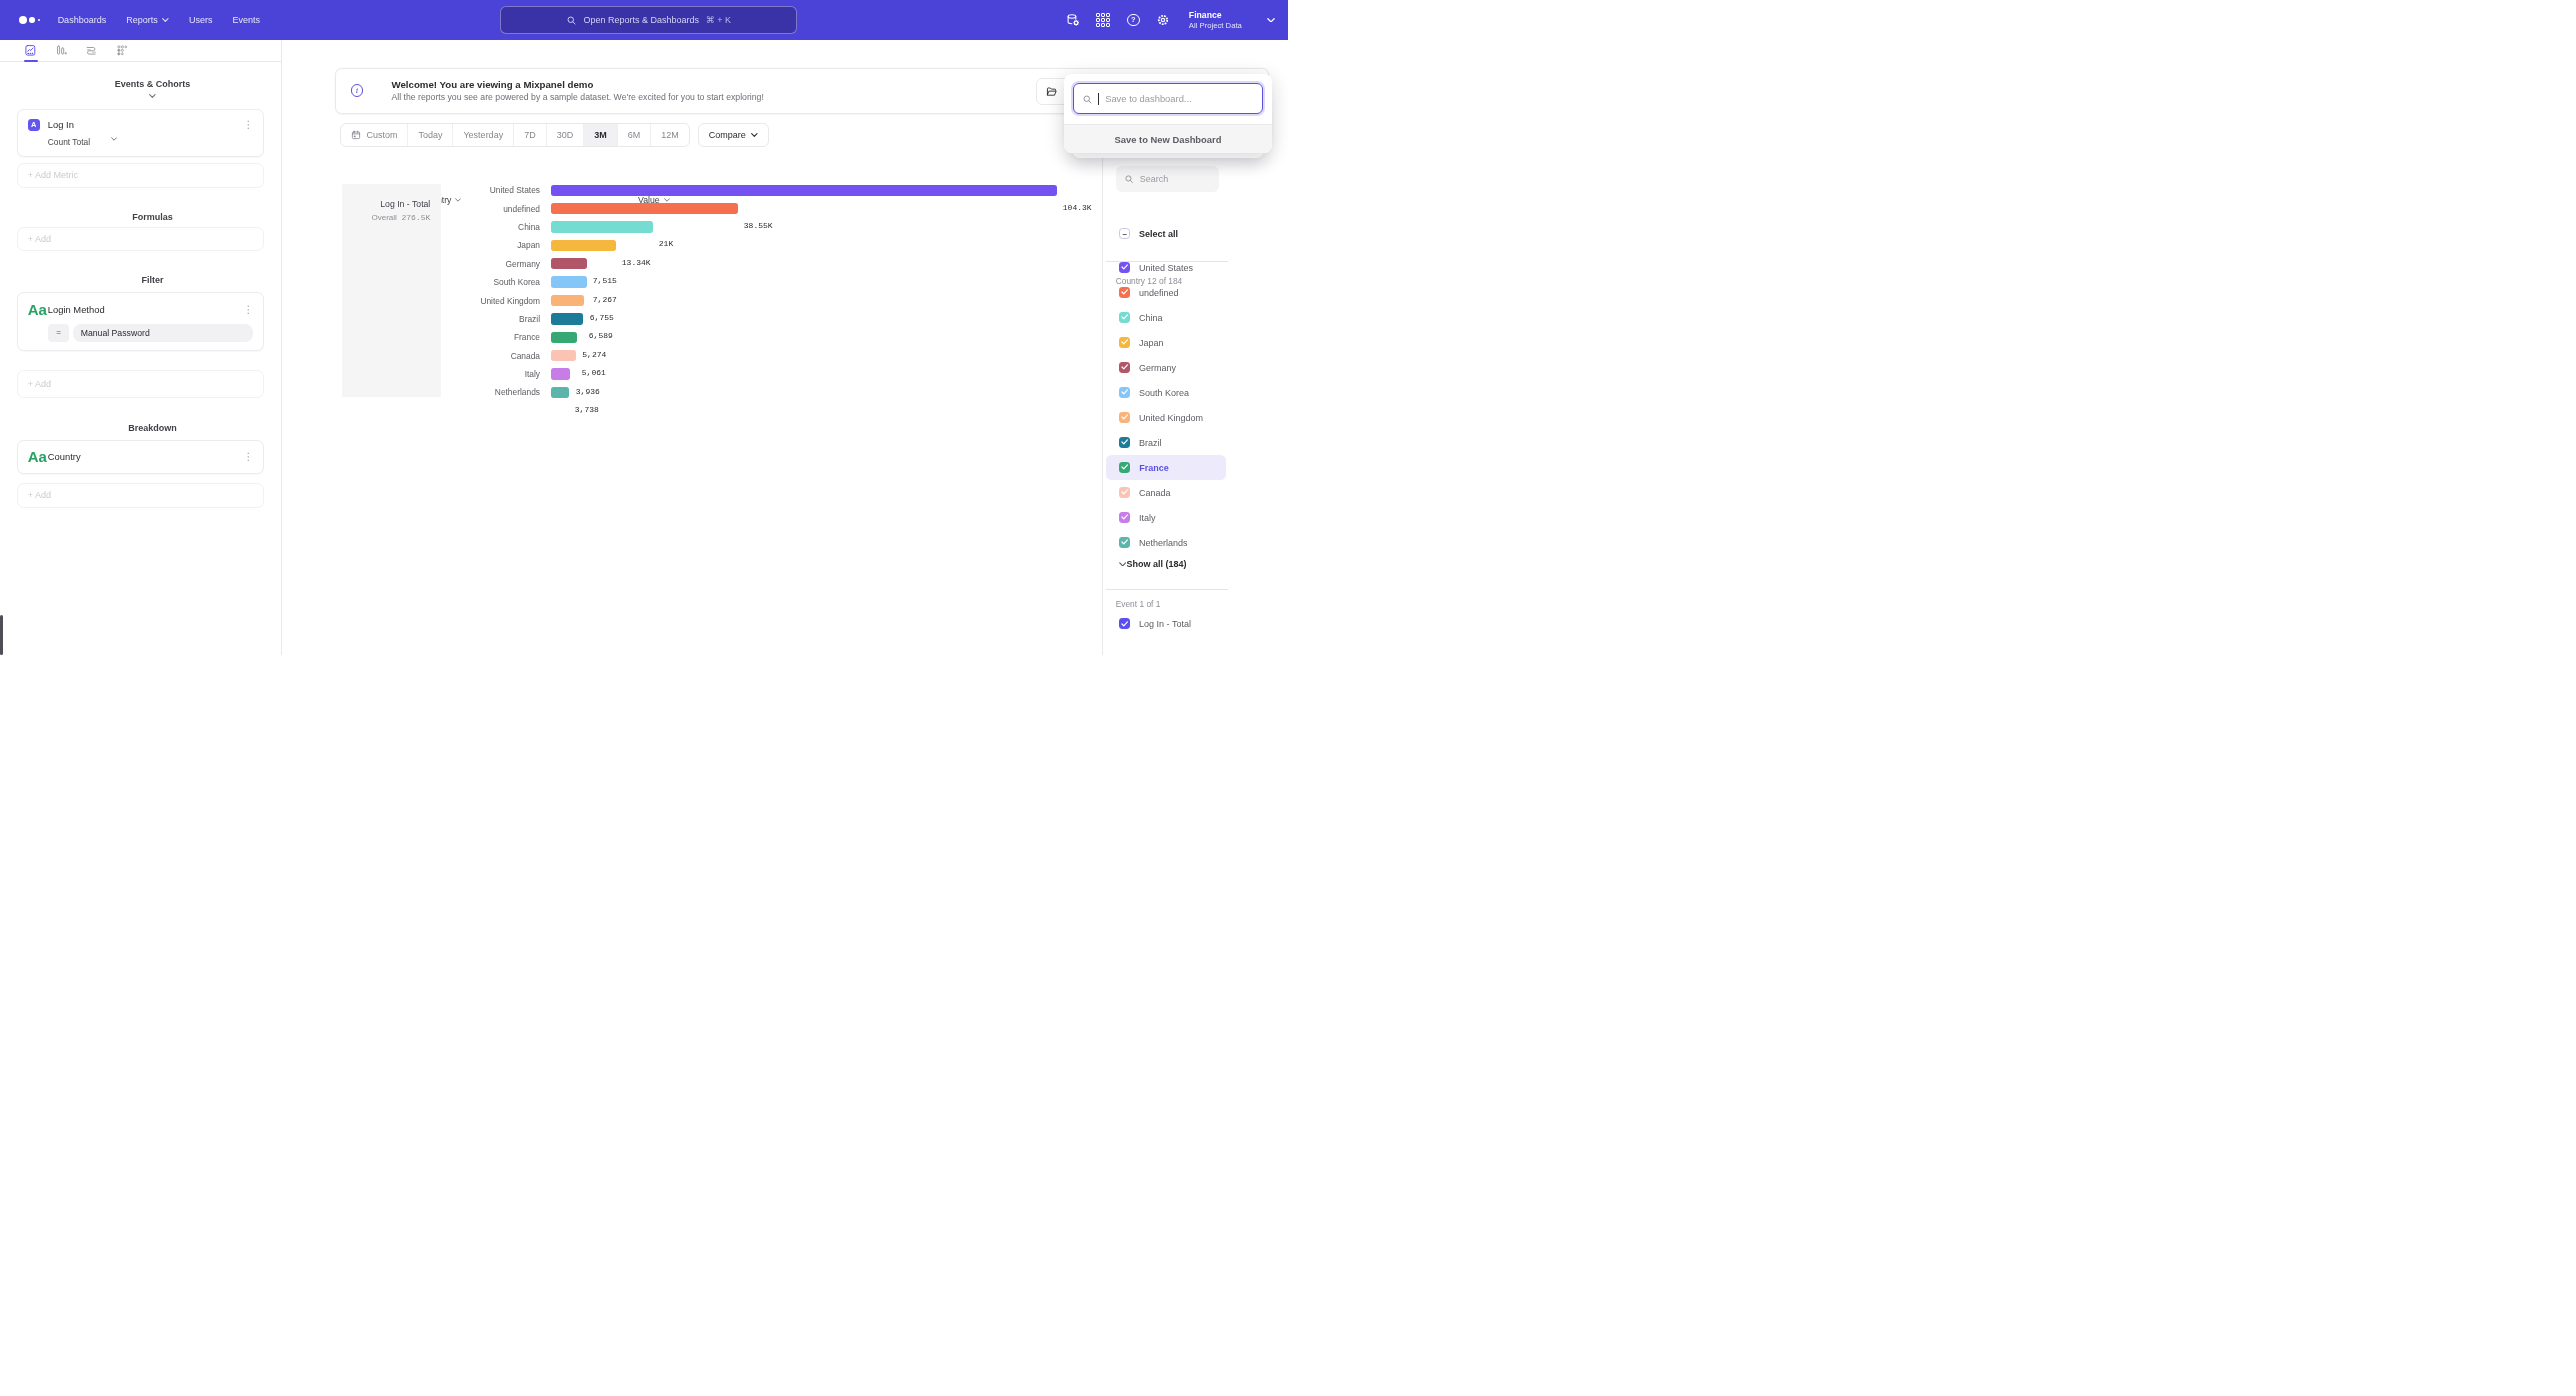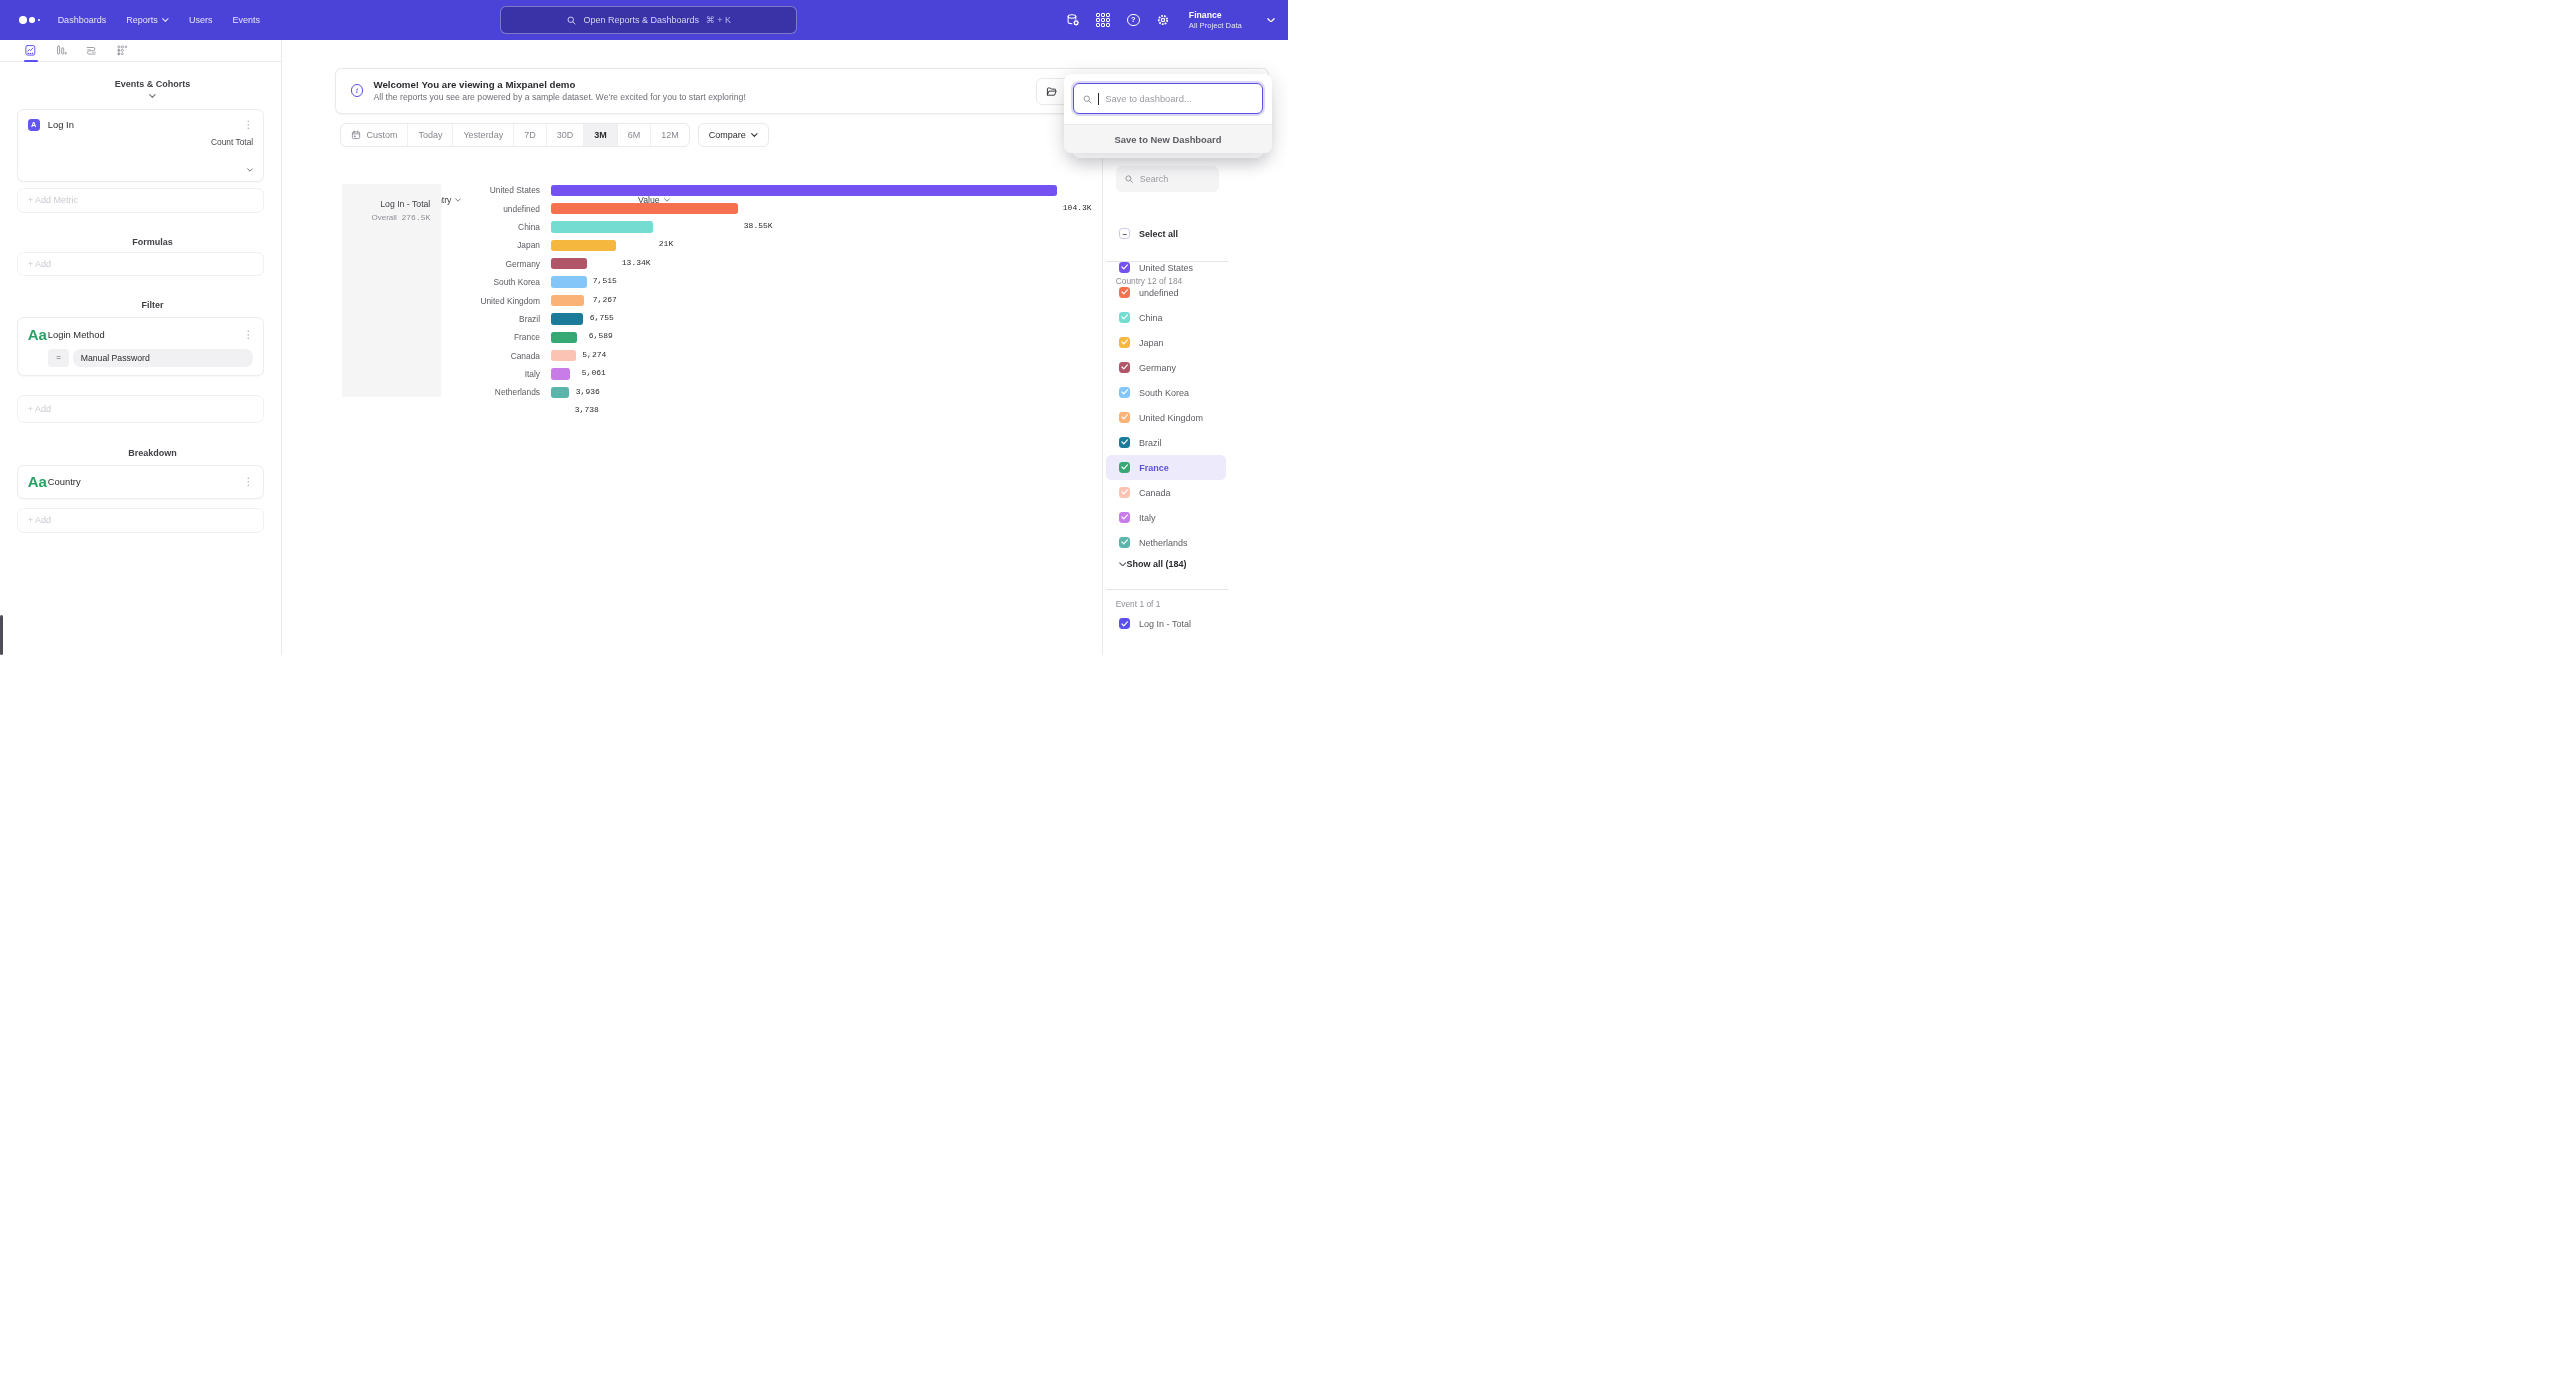--- a/index.html
+++ b/index.html
@@ -46,33 +46,33 @@
   .tab { width:13.4px; height:13.4px; display:flex; align-items:center; justify-content:center; cursor:pointer; color:#9a9aa2; }
   .tab.active { color:#5b4ff0; }
   .tab-ind { position:absolute; left:23.5px; bottom:-1.3px; width:14.8px; height:2.7px; border-radius:1.3px; background:#5b4ff0; }
   .sb-h { margin:17px 0 0 24px; font-size:9px; font-weight:700; color:#3f3f45; display:flex; align-items:center; gap:5.4px;flex-direction:column; }
   .card { margin:10.7px 17.4px 0 17.4px; border:0.7px solid #ececef; border-radius:6.7px; background:#fff; box-shadow:0 0.7px 1.3px rgba(20,20,40,0.03); padding:8.7px 9.4px; cursor:pointer; }
   .card-row { display:flex; align-items:center; }
   .abadge { width:12px; height:12px; border-radius:3.4px; background:#6356f0; color:#fff; font-size:7.4px; font-weight:700; display:flex; align-items:center; justify-content:center; flex:none; }
   .aabadge { color:#27a164; font-size:15px; font-weight:700; flex:none; width:12px; text-align:right; }
   .card-name { margin-left:8px; font-size:9.4px; color:#2b2b30; }
   .vdots { margin-left:auto; color:#9a9aa2; font-size:10px; letter-spacing:0; line-height:1; cursor:pointer; }
-  .sub-row { margin:6.7px 0 0 20px; font-size:8.4px; color:#4a4a50; display:flex; align-items:flex-end; gap:21px;flex-direction:column; }
+  .sub-row { margin:6.7px 0 0 20px; font-size:8.4px; color:#4a4a50; display:flex; align-items:flex-start; gap:21px; }
   .ghost { margin:5.4px 17.4px 0 17.4px; border:0.7px solid #f1f1f3; border-radius:6.7px; color:#cbcbd2; font-size:9px; padding:0 9.4px; display:flex; align-items:center; cursor:pointer; }
   .filter-line { display:flex; align-items:center; gap:3.4px; margin:6px 0 0 20px; }
   .opbox { width:21.5px; height:17.4px; background:#f1f1f3; border-radius:4px; color:#55555c; font-size:8px; display:flex; align-items:center; justify-content:center; cursor:pointer; }
   .valbox { flex:1; height:17.4px; background:#f1f1f3; border-radius:8px; font-size:8.7px; color:#2b2b30; display:flex; align-items:center; padding-left:8px; cursor:pointer; }
   .sb-scroll { position:absolute; left:0; bottom:0; width:3.4px; height:40px; background:#4e4e56; border-radius:2px; }
 
   
   .main { position:relative; flex:1; background:#fff; }
   .banner { position:absolute; left:53px; top:27.5px; width:934px; height:46px; border:0.7px solid #e9e9eb; border-radius:6.7px;
     background:#fff; box-shadow:0 0.7px 2px rgba(20,20,40,0.05); display:flex; align-items:center; padding-left:14.8px; z-index:1; }
   .infoic { width:12.7px; height:12.7px; border:1.1px solid #5a50e0; border-radius:50%; color:#5a50e0; font-family:"DejaVu Serif", serif; font-style:italic; font-size:8px; display:flex; align-items:center; justify-content:center; flex:none; }
-  .banner-text { margin-left:10px; }
+  .banner-text { margin-left:28px; }
   .banner-title { font-size:9.7px; font-weight:700; color:#2b2b30; }
   .banner-sub { margin-top:2.7px; font-size:8.7px; color:#6e6e76; }
   .banner-btn { position:absolute; left:700px; top:9.4px; height:27.5px; width:81px; border:0.7px solid #e9e9eb; border-radius:6px; background:#fff;
     display:flex; align-items:center; gap:6px; padding:0 9.4px; font-size:9px; font-weight:600; color:#2b2b30; overflow:hidden; cursor:pointer; }
 
   .toolbar { position:absolute; left:58px; top:83px; display:flex; align-items:center; }
   .seg { display:flex; border:0.7px solid #e9e9eb; border-radius:6px; overflow:hidden; height:23.5px; background:#fff; }
   .seg-item { display:flex; align-items:center; gap:5.4px; padding:0 10px; font-size:9px; color:#87878f; border-right:0.7px solid #efeff1; cursor:pointer; white-space:nowrap; }
   .seg-item:last-child { border-right:none; }
   .seg-item.active { background:#f1f1f3; color:#2b2b30; font-weight:600; }

